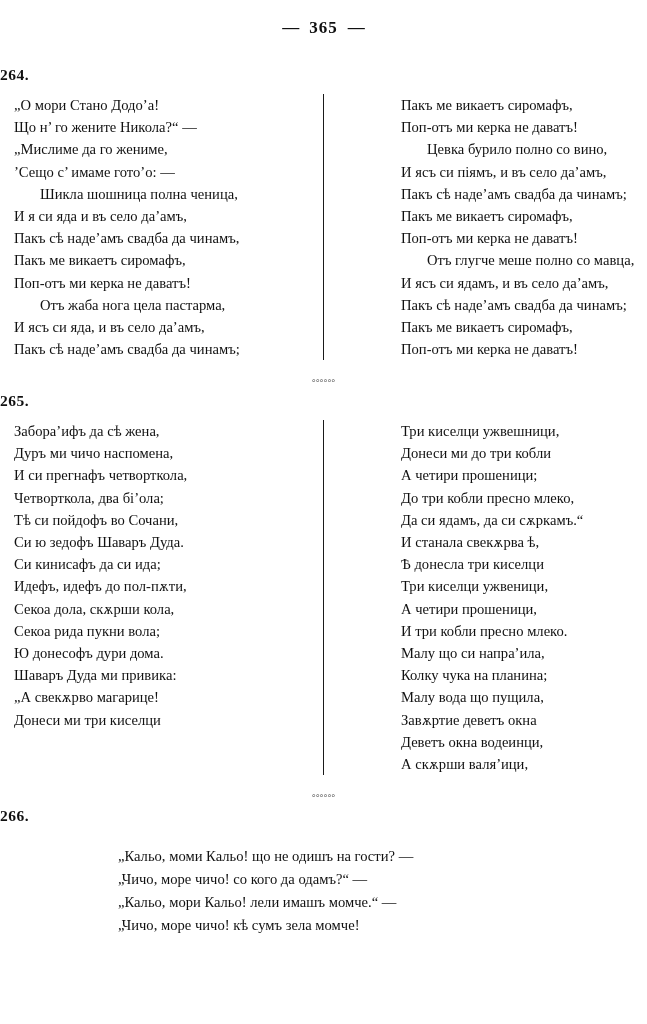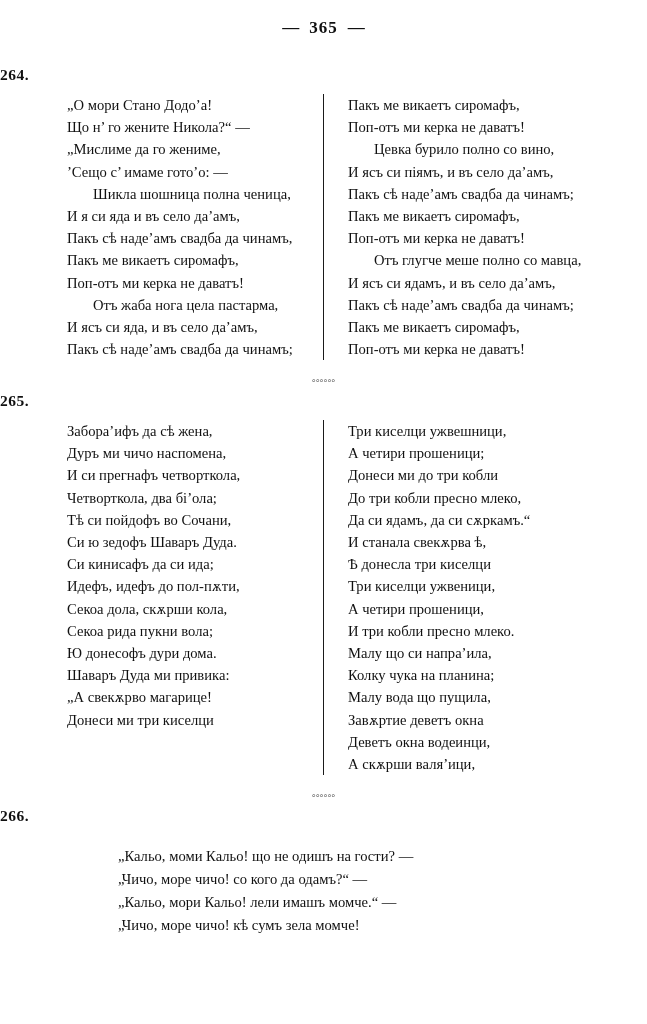--- a/index.html
+++ b/index.html
@@ -41,21 +41,21 @@
     margin-top: 28px;
     margin-bottom: 10px;
     letter-spacing: 0.5px;
   }
   .song-number.second {
     margin-top: 6px;
   }
   .two-col {
     display: flex;
     flex-direction: row;
-    justify-content: center;
+    justify-content: space-between;
     align-items: flex-start;
     position: relative;
   }
   .col {
     width: 268px;
     box-sizing: border-box;
   }
   .col.left {
     padding-left: 14px;
     padding-right: 8px;
@@ -173,22 +173,22 @@
       <div class="line">Ю донесофъ дури дома.</div>
       <div class="line">Шаваръ Дуда ми привика:</div>
       <div class="line">„А свекѫрво магарице!</div>
       <div class="line">Донеси ми три киселци</div>
     </div>
 
     <div class="divider"></div>
 
     <div class="col right">
       <div class="line">Три киселци ужвешници,</div>
+      <div class="line">Донеси ми до три кобли</div>
       <div class="line">А четири прошеници;</div>
-      <div class="line">Донеси ми до три кобли</div>
       <div class="line">До три кобли пресно млеко,</div>
       <div class="line">Да си ядамъ, да си сѫркамъ.“</div>
       <div class="line">И станала свекѫрва ѣ,</div>
       <div class="line">Ѣ донесла три киселци</div>
       <div class="line">Три киселци ужвеници,</div>
       <div class="line">А четири прошеници,</div>
       <div class="line">И три кобли пресно млеко.</div>
       <div class="line">Малу що си напра’ила,</div>
       <div class="line">Колку чука на планина;</div>
       <div class="line">Малу вода що пущила,</div>

